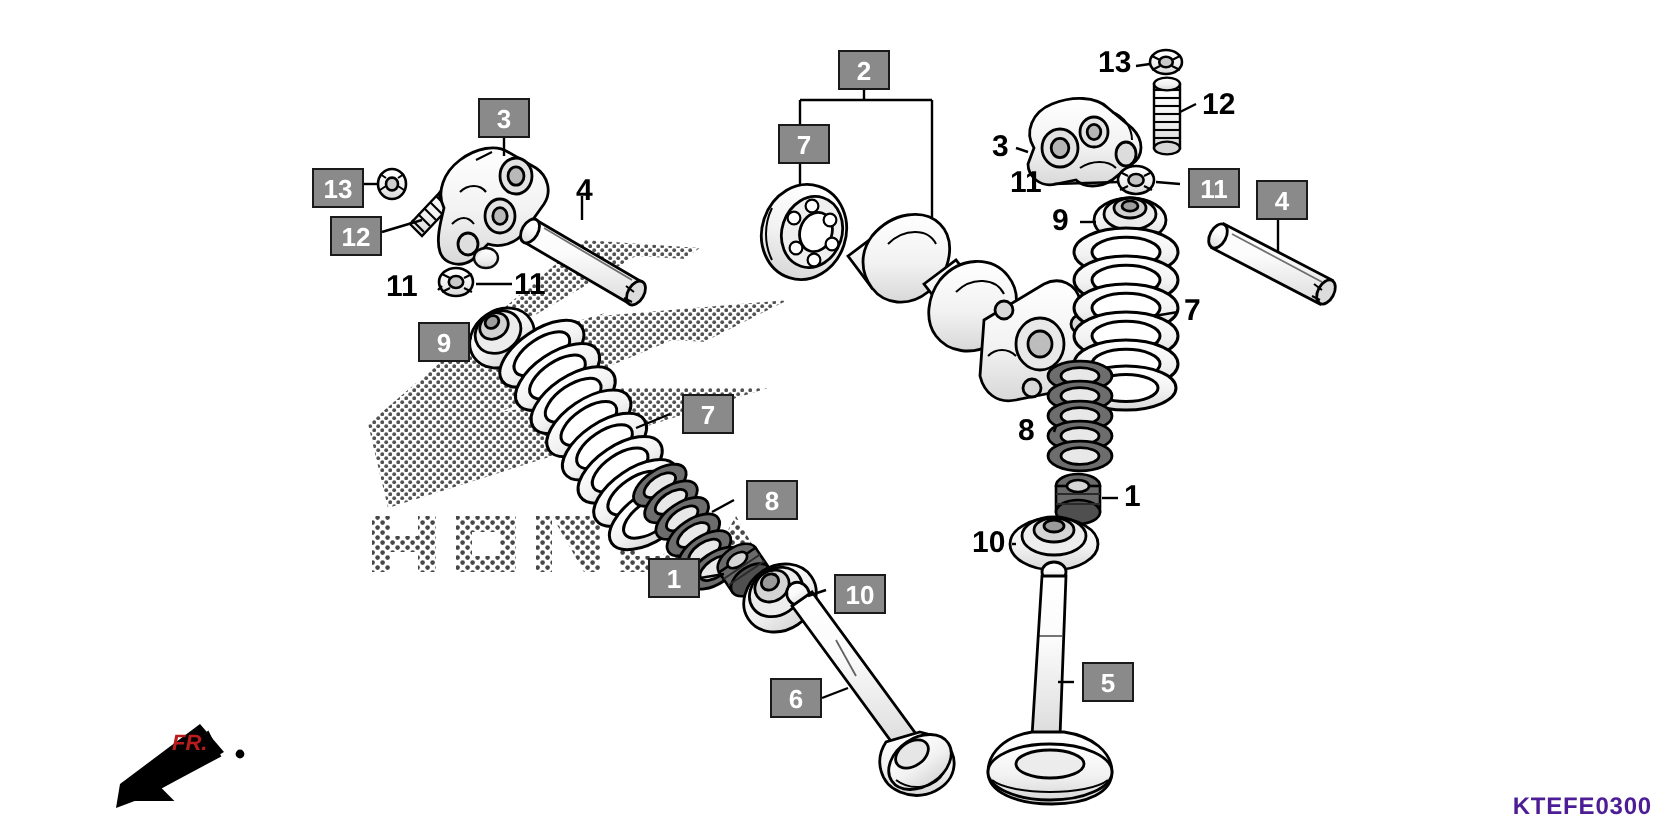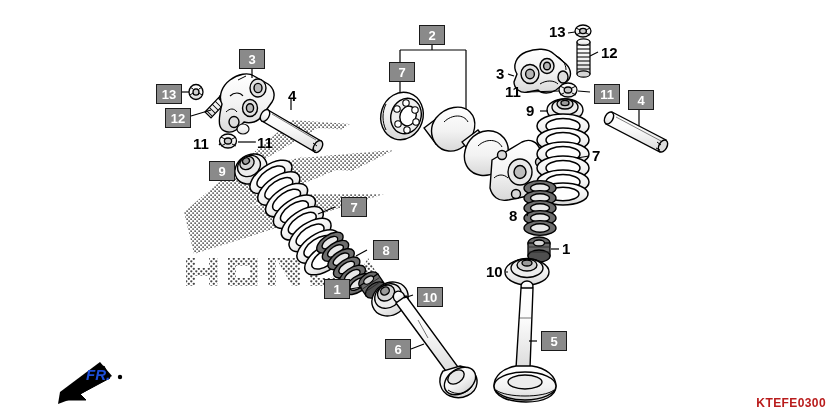--- a/index.html
+++ b/index.html
@@ -47,31 +47,31 @@
     line-height:15px;
     user-select:none;
     white-space:nowrap;
   }
   #partcode{
     position:absolute;
     right:14px;
     bottom:10px;
     font-size:12px;
     font-weight:bold;
-    color:#b91c1c;
+    color:#4c1d95;
     letter-spacing:0.4px;
     font-family:"Liberation Sans", sans-serif;
   }
   #fr-label{
     position:absolute;
     left:86px; top:366px;
-    font-size:15px;
+    font-size:11px;
     font-weight:bold;
     font-style:italic;
-    color:#1d4ed8;
+    color:#b91c1c;
     font-family:"Liberation Sans", sans-serif;
   }
 </style>
 </head>
 <body>
 
 <div id="stage">
 
   <svg id="art" viewBox="0 0 840 420">
     <defs>

